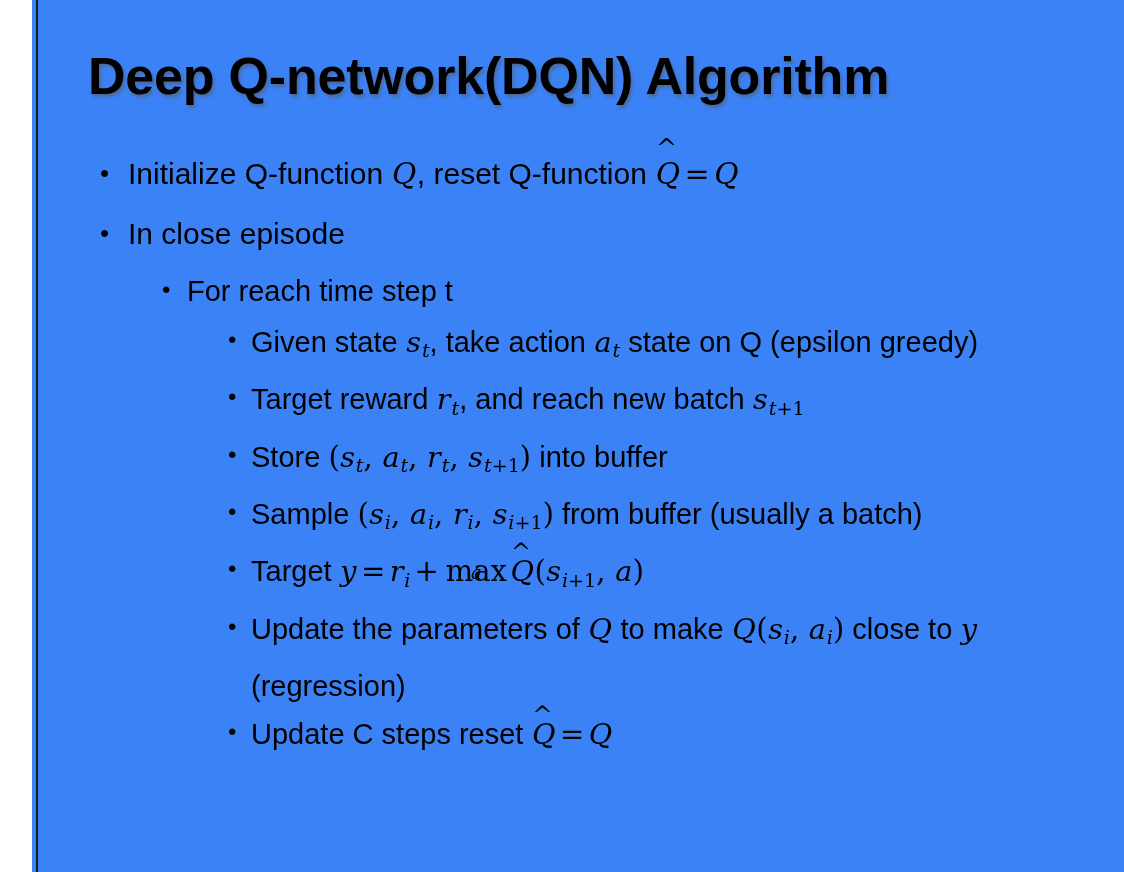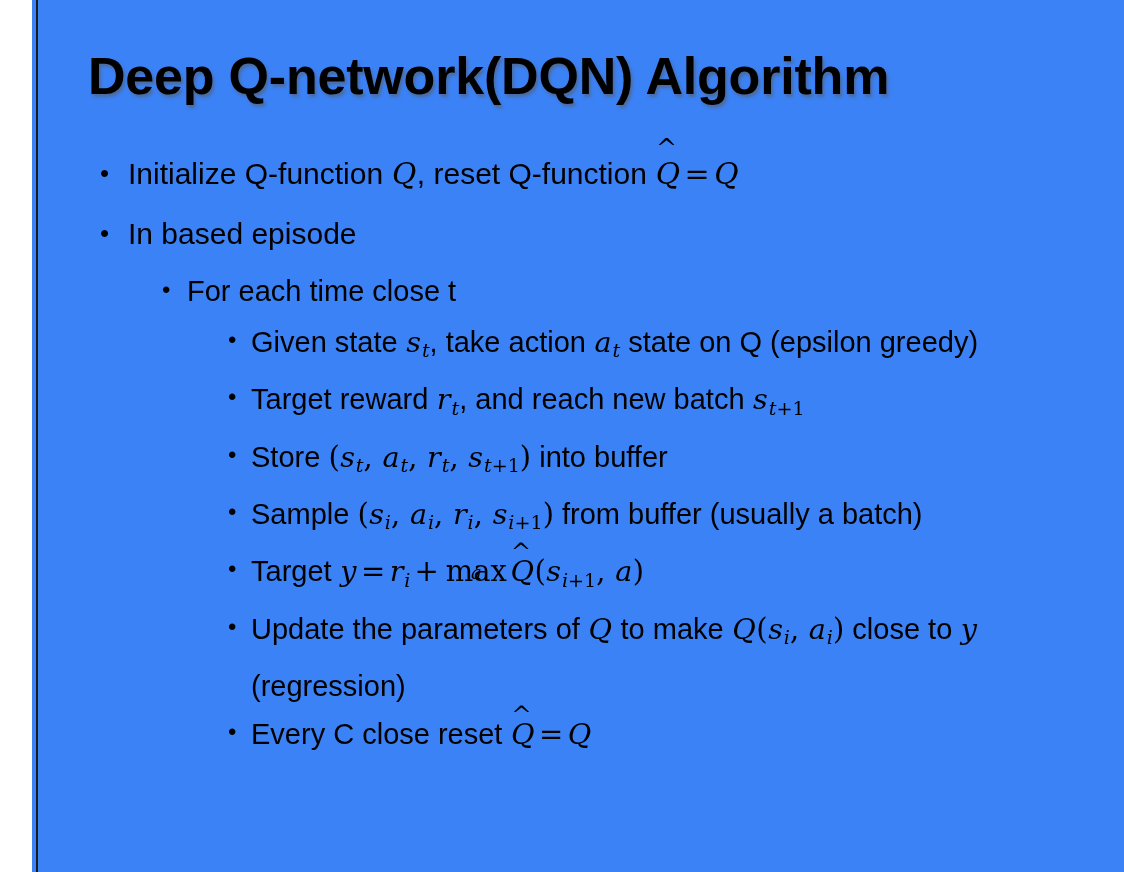--- a/index.html
+++ b/index.html
@@ -156,25 +156,25 @@
 
   <div id="title">Deep Q-network(DQN) Algorithm</div>
 
   <div id="body">
       <div class="bullet-row lvl1">
         <span class="dot">•</span>
         <span class="txt"><span>Initialize Q-function </span><span class="mi">Q</span><span>, reset Q-function </span><span class="hat-wrap mi"><span class="hat">^</span><span>Q</span></span><span class="mo">=</span><span class="mi">Q</span></span>
       </div>
       <div class="bullet-row lvl1">
         <span class="dot">•</span>
-        <span class="txt"><span>In based episode</span></span>
+        <span class="txt"><span>In close episode</span></span>
       </div>
       <div class="bullet-row lvl2">
         <span class="dot">•</span>
-        <span class="txt"><span>For each time close t</span></span>
+        <span class="txt"><span>For reach time step t</span></span>
       </div>
       <div class="bullet-row lvl3">
         <span class="dot">•</span>
         <span class="txt"><span>Given state </span><span><span class="mi">s</span><span class="sub"><span>t</span></span></span><span>, take action </span><span><span class="mi">a</span><span class="sub"><span>t</span></span></span><span> state on Q (epsilon greedy)</span></span>
       </div>
       <div class="bullet-row lvl3">
         <span class="dot">•</span>
         <span class="txt"><span>Target reward </span><span><span class="mi">r</span><span class="sub"><span>t</span></span></span><span>, and reach new batch </span><span><span class="mi">s</span><span class="sub"><span>t</span><span class="up">+</span><span class="up">1</span></span></span></span>
       </div>
       <div class="bullet-row lvl3">
@@ -188,17 +188,17 @@
       <div class="bullet-row lvl3">
         <span class="dot">•</span>
         <span class="txt"><span>Target </span><span class="mi">y</span><span class="mo">=</span><span><span class="mi">r</span><span class="sub"><span>i</span></span></span><span class="mo">+</span><span class="maxop"><span>max</span><span class="under">a</span></span><span class="hat-wrap mi"><span class="hat">^</span><span>Q</span></span><span class="mn">(</span><span><span class="mi">s</span><span class="sub"><span>i</span><span class="up">+</span><span class="up">1</span></span></span><span class="mn">, </span><span class="mi">a</span><span class="mn">)</span></span>
       </div>
       <div class="bullet-row lvl3">
         <span class="dot">•</span>
         <span class="txt"><span>Update the parameters of </span><span class="mi">Q</span><span> to make </span><span class="mi">Q</span><span class="mn">(</span><span><span class="mi">s</span><span class="sub"><span>i</span></span></span><span class="mn">, </span><span><span class="mi">a</span><span class="sub"><span>i</span></span></span><span class="mn">)</span><span> close to </span><span class="mi">y</span><span> (regression)</span></span>
       </div>
       <div class="bullet-row lvl3">
         <span class="dot">•</span>
-        <span class="txt"><span>Every C close reset </span><span class="hat-wrap mi"><span class="hat">^</span><span>Q</span></span><span class="mo">=</span><span class="mi">Q</span></span>
+        <span class="txt"><span>Update C steps reset </span><span class="hat-wrap mi"><span class="hat">^</span><span>Q</span></span><span class="mo">=</span><span class="mi">Q</span></span>
       </div>
     </div>
 
 </div>
 
 </body></html>

